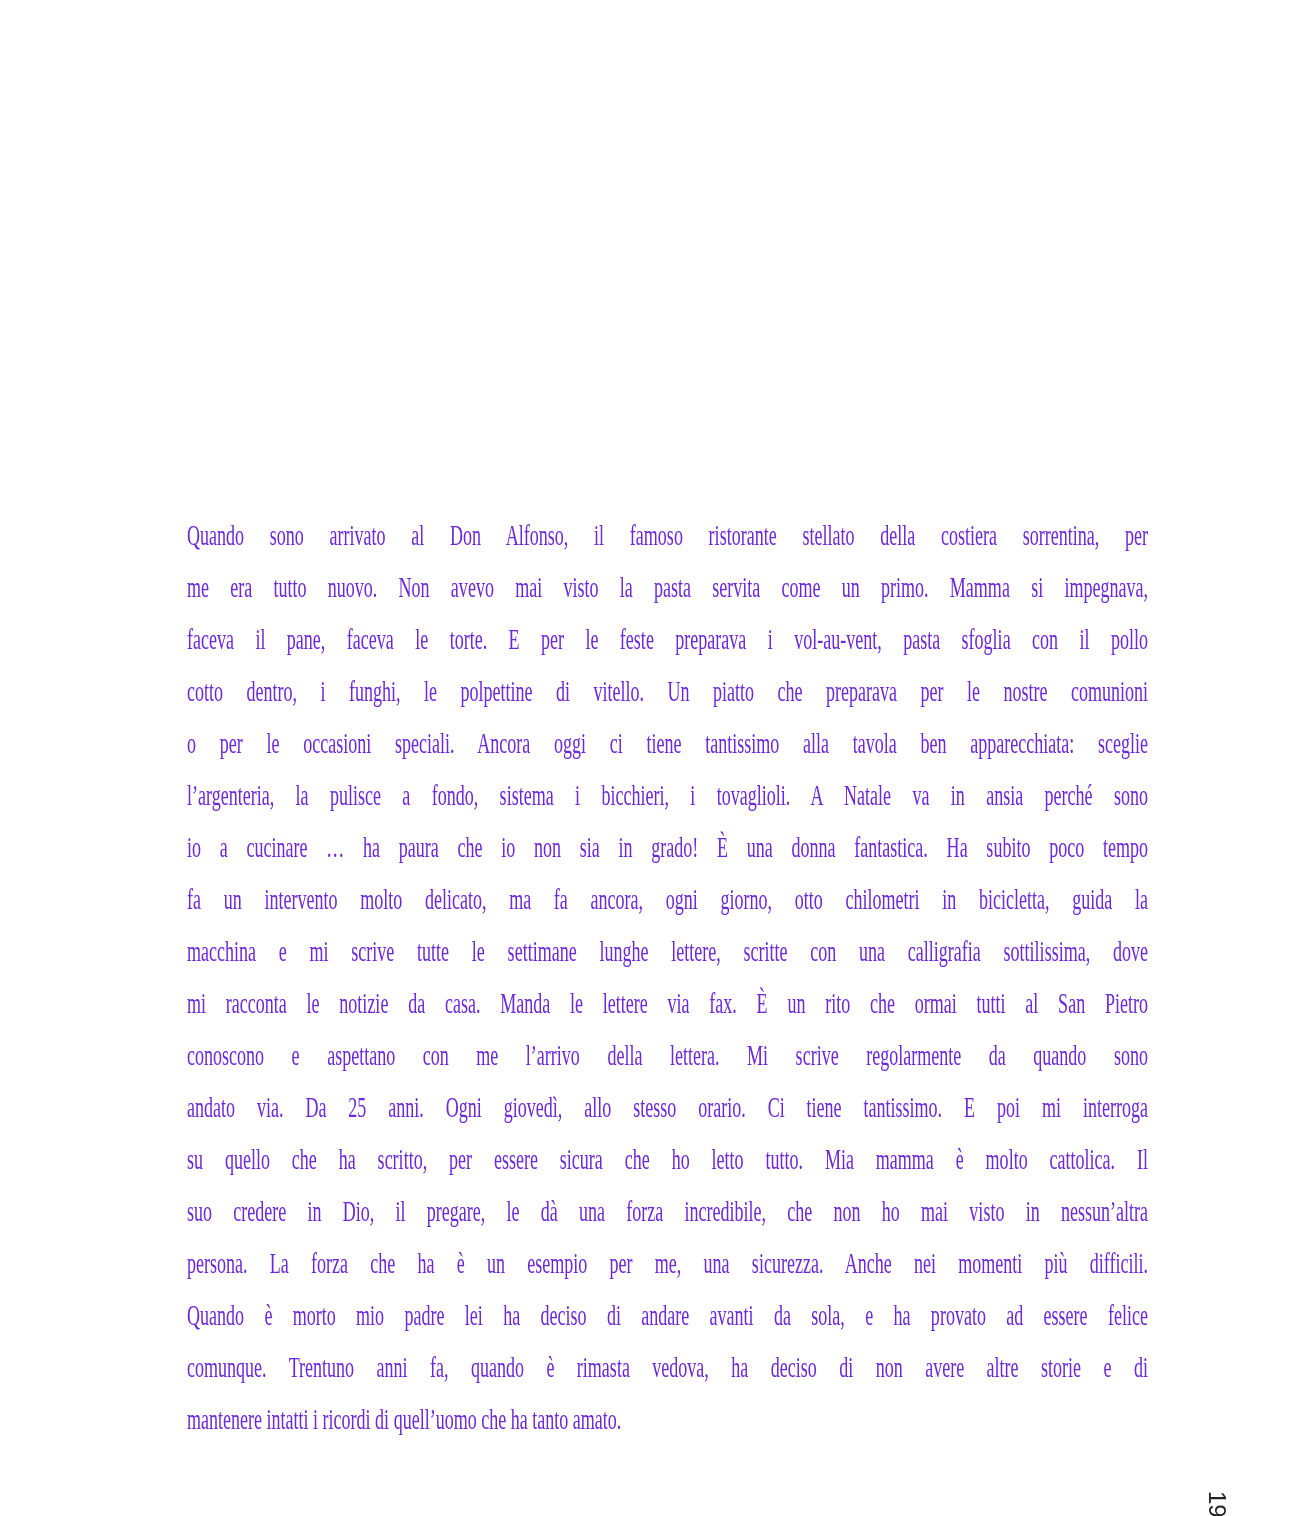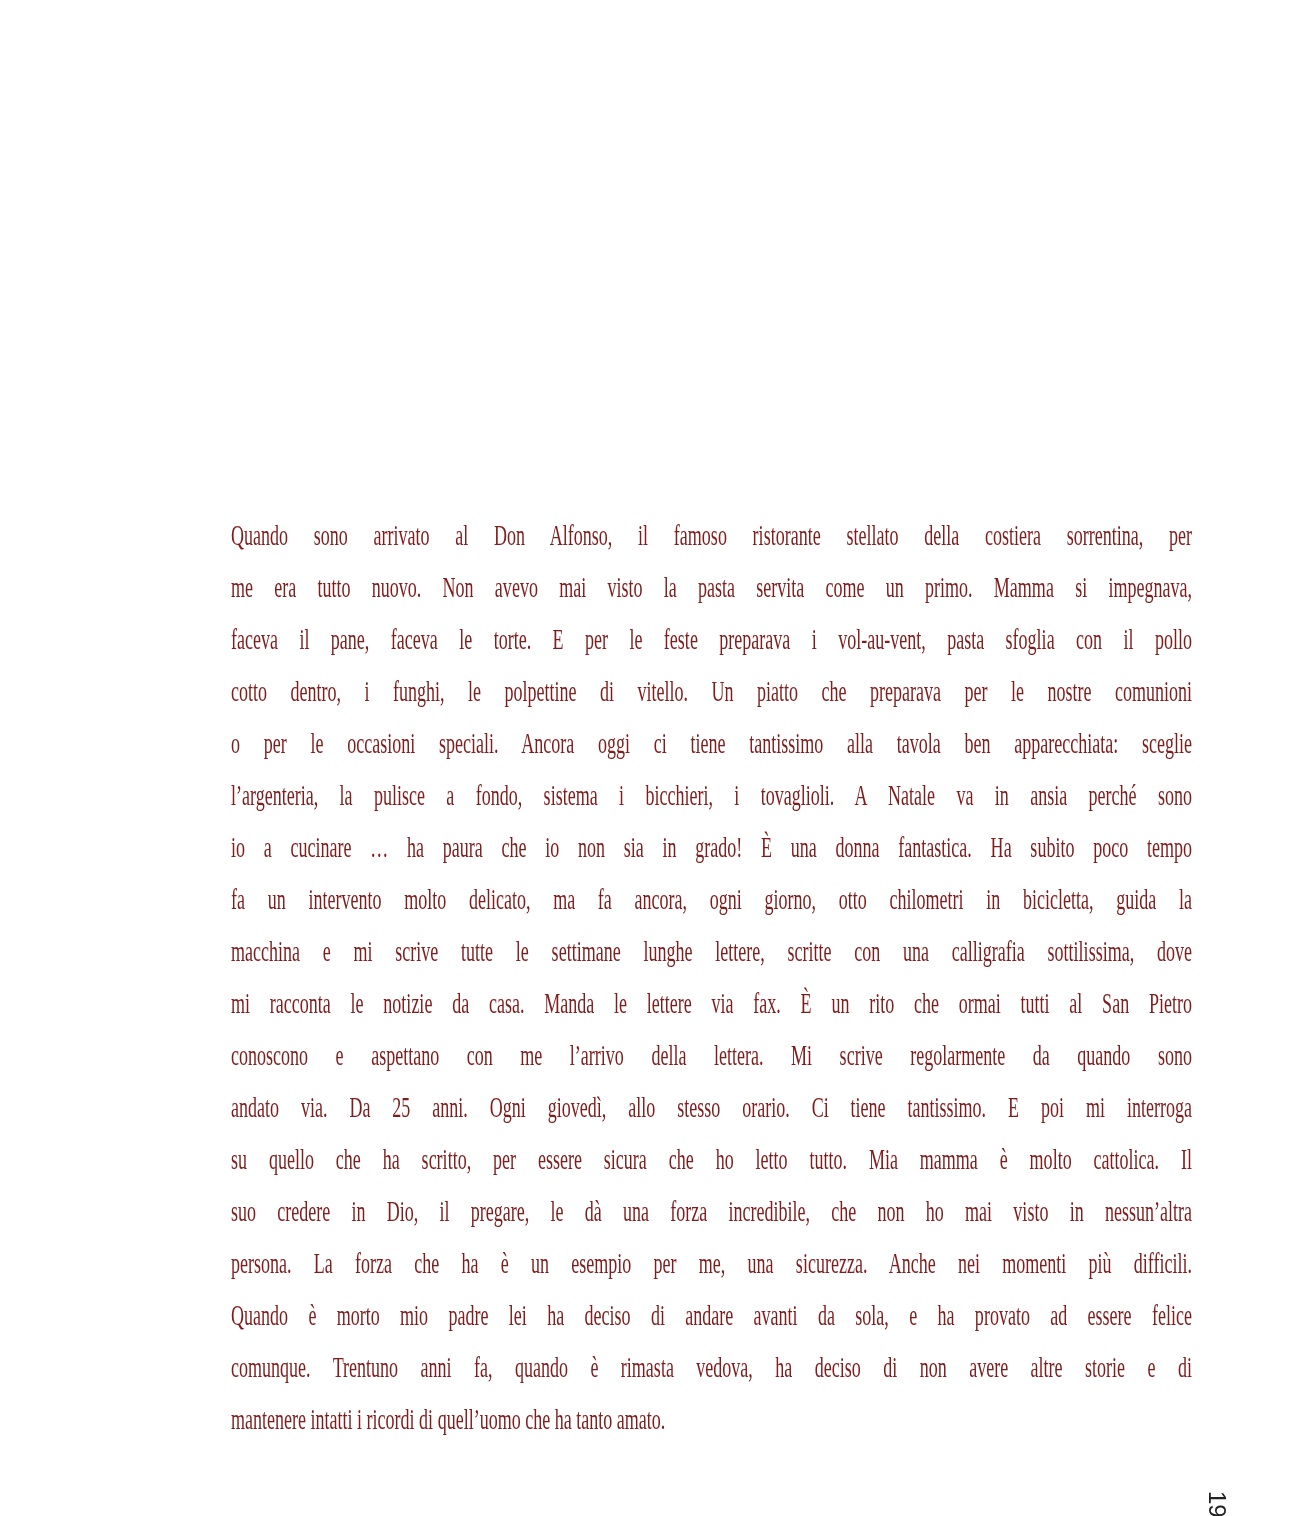--- a/index.html
+++ b/index.html
@@ -10,22 +10,21 @@
     height: 1516px;
     background: #ffffff;
     overflow: hidden;
     font-family: "Liberation Serif", serif;
   }
   .text-block {
     position: absolute;
     left: 187px;
     top: 509px;
     width: 961px;
-    color: #7f1d1d;
-    margin-left: 44px;
+    color: #6d28d9;
   }
   .line {
     width: 1600px;              
     height: 52px;
     line-height: 52px;
     font-size: 30px;
     text-align: justify;
     text-align-last: justify;
     transform: scaleX(0.6006);  
     transform-origin: 0 0;

